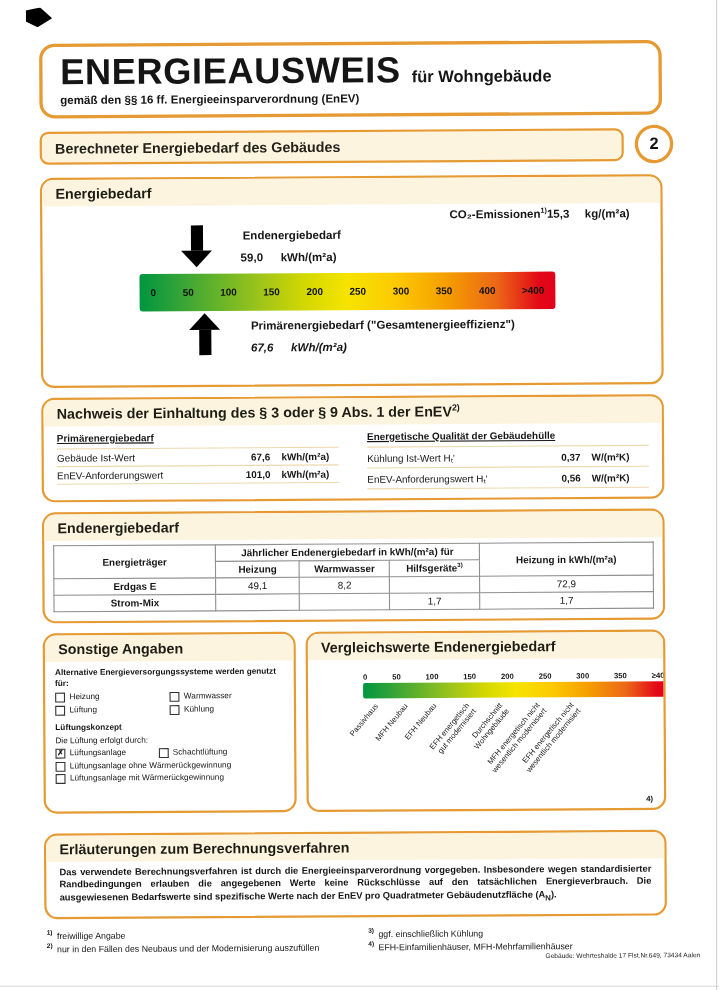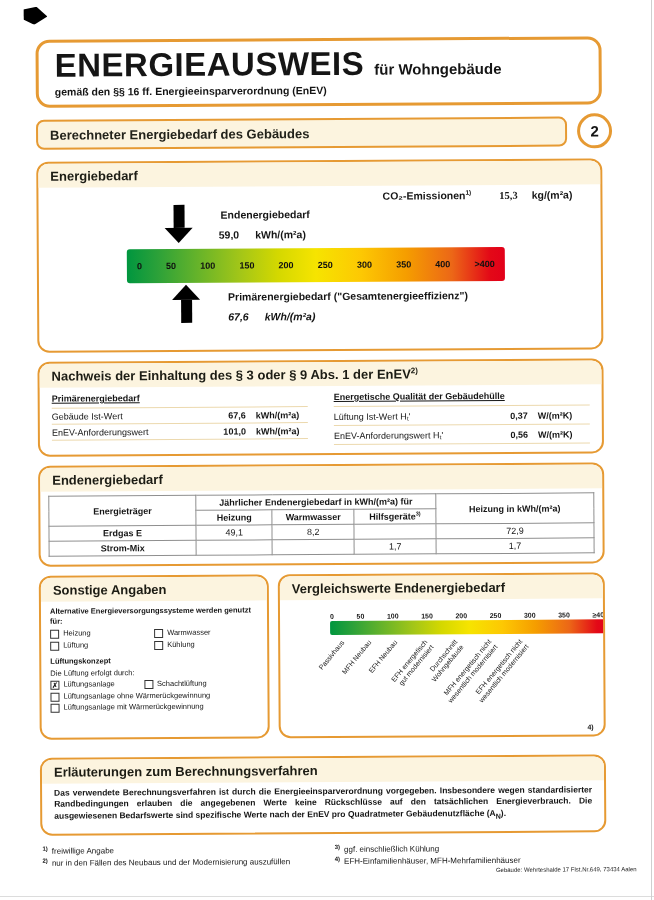--- a/index.html
+++ b/index.html
@@ -29,21 +29,21 @@
         margin-right:-10px;flex:none;}
 
   
   .box{border:2.5px solid #e69a33;border-radius:12px;margin-bottom:9px;overflow:hidden;background:#fff;}
   .box-head{background:#fcf4df;padding:5px 12px 4px;font-size:13px;font-weight:bold;color:#1c1c14;}
 
   
   .eb-content{padding:2px 12px 7px;position:relative;}
   .co2-row{display:flex;justify-content:flex-end;align-items:baseline;font-size:10.5px;
         font-weight:bold;padding-right:16px;margin-top:2px;}
-  .co2-value{margin-left:28px;font-family:Liberation Serif, serif;}
+  .co2-value{}
   .co2-unit{margin-left:14px;}
   .scale-area{position:relative;height:138px;margin-top:2px;}
   .arrow{position:absolute;width:28px;}
   .arrow .shaft{width:11px;height:23px;background:#000;margin:0 auto;}
   .arrow .head{width:0;height:0;border-left:14px solid transparent;border-right:14px solid transparent;margin:0 auto;}
   .arrow-down{left:114px;top:0;}
   .arrow-down .head{border-top:15px solid #000;}
   .arrow-up{left:121px;top:80px;}
   .arrow-up .head{border-bottom:15px solid #000;}
   .end-label{position:absolute;left:170px;top:4px;font-size:10.5px;font-weight:bold;}
@@ -188,21 +188,21 @@
             </div>
             <div class="nw-row last">
               <span>EnEV-Anforderungswert</span>
               <span class="nw-value">101,0</span>
               <span class="nw-unit">kWh/(m²a)</span>
             </div>
           </div>
           <div>
             <div class="nw-header">Energetische Qualität der Gebäudehülle</div>
             <div class="nw-row">
-              <span>Lüftung Ist-Wert Hₜ'</span>
+              <span>Kühlung Ist-Wert Hₜ'</span>
               <span class="nw-value">0,37</span>
               <span class="nw-unit">W/(m²K)</span>
             </div>
             <div class="nw-row last">
               <span>EnEV-Anforderungswert Hₜ'</span>
               <span class="nw-value">0,56</span>
               <span class="nw-unit">W/(m²K)</span>
             </div>
           </div>
         </div>

